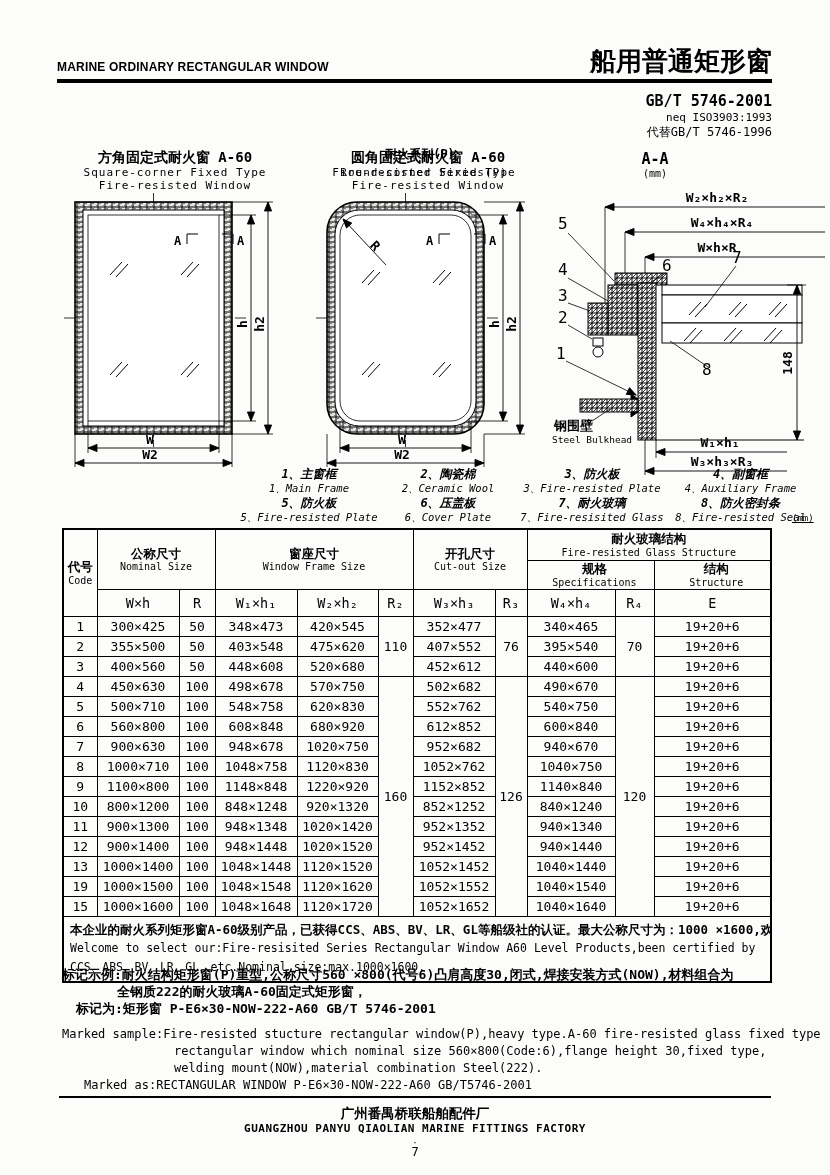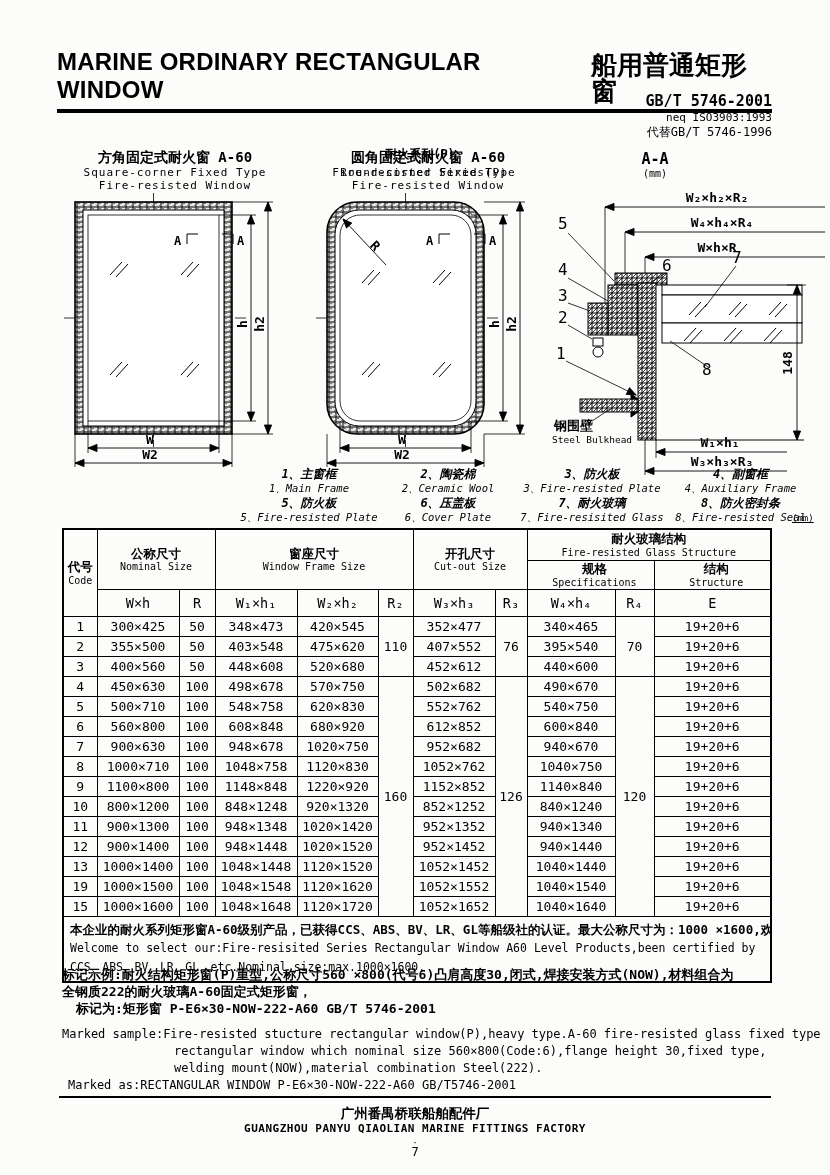--- a/index.html
+++ b/index.html
@@ -3,21 +3,21 @@
 <meta charset="utf-8">
 <style>
   html,body{margin:0;padding:0;background:#9a9a9a;}
   .page{position:relative;width:830px;height:1175px;background:#fcfcfb;color:#000;
         font-family:"DejaVu Sans Mono","DejaVu Sans",monospace;overflow:hidden;}
   .abs{position:absolute;}
 
   
   .hdr{left:57px;top:48px;width:715px;display:flex;justify-content:space-between;
        align-items:flex-end;border-bottom:4px solid #000;padding-bottom:5px;}
-  .hdr-en{font-family:"Liberation Sans",sans-serif;font-weight:bold;font-size:24px;letter-spacing:.2px;}
+  .hdr-en{font-family:"Liberation Sans",sans-serif;font-weight:bold;font-size:12px;letter-spacing:.2px;}
   .hdr-zh{font-size:26px;font-weight:bold;line-height:1;}
   .stds{right:58px;top:92px;text-align:right;line-height:1.25;}
   .stds .s1{font-size:15px;font-weight:bold;}
   .stds .s2{font-size:11px;}
   .stds .s3{font-size:12px;}
   .series{left:290px;top:99px;width:260px;text-align:center;}
   .series .zh{font-size:12px;font-weight:bold;margin-top:47px;}
   .series .en{font-size:11px;letter-spacing:1px;margin-top:3px;}
 
   
@@ -60,22 +60,22 @@
   tr.hr1 th{height:30px;} tr.hr2 th{height:26px;padding-left:8px;} tr.hr3 th{height:26px;}
   td.notecell{text-align:left;padding:3px 6px 4px 6px;height:auto;line-height:1.5;}
   .note-zh{font-size:12.5px;font-weight:bold;white-space:nowrap;}
   .note-en{font-size:11.5px;white-space:nowrap;}
 
   
   .marking{left:62px;top:966px;width:740px;line-height:17px;}
   .marking div{white-space:nowrap;}
   .mk-zh{font-size:13px;font-weight:bold;}
   .mk-en{font-size:12px;}
-  .ind-a{} .ind-b{margin-left:14px;}
-  .ind-c{margin-left:112px;} .ind-d{margin-left:6px;}
+  .ind-a{margin-left:55px;} .ind-b{margin-left:14px;}
+  .ind-c{margin-left:112px;} .ind-d{margin-left:22px;}
   .gap{margin-top:9px;}
 
   
   .footer{left:59px;top:1096px;width:712px;border-top:2px solid #000;
           text-align:center;padding-top:6px;line-height:1.35;}
   .f-zh{font-size:13.5px;font-weight:bold;}
   .f-en{font-size:11px;font-weight:bold;letter-spacing:.5px;}
   .f-dot{font-size:9px;line-height:6px;margin-top:3px;}
   .f-pg{font-size:12px;line-height:12px;}
 </style>

